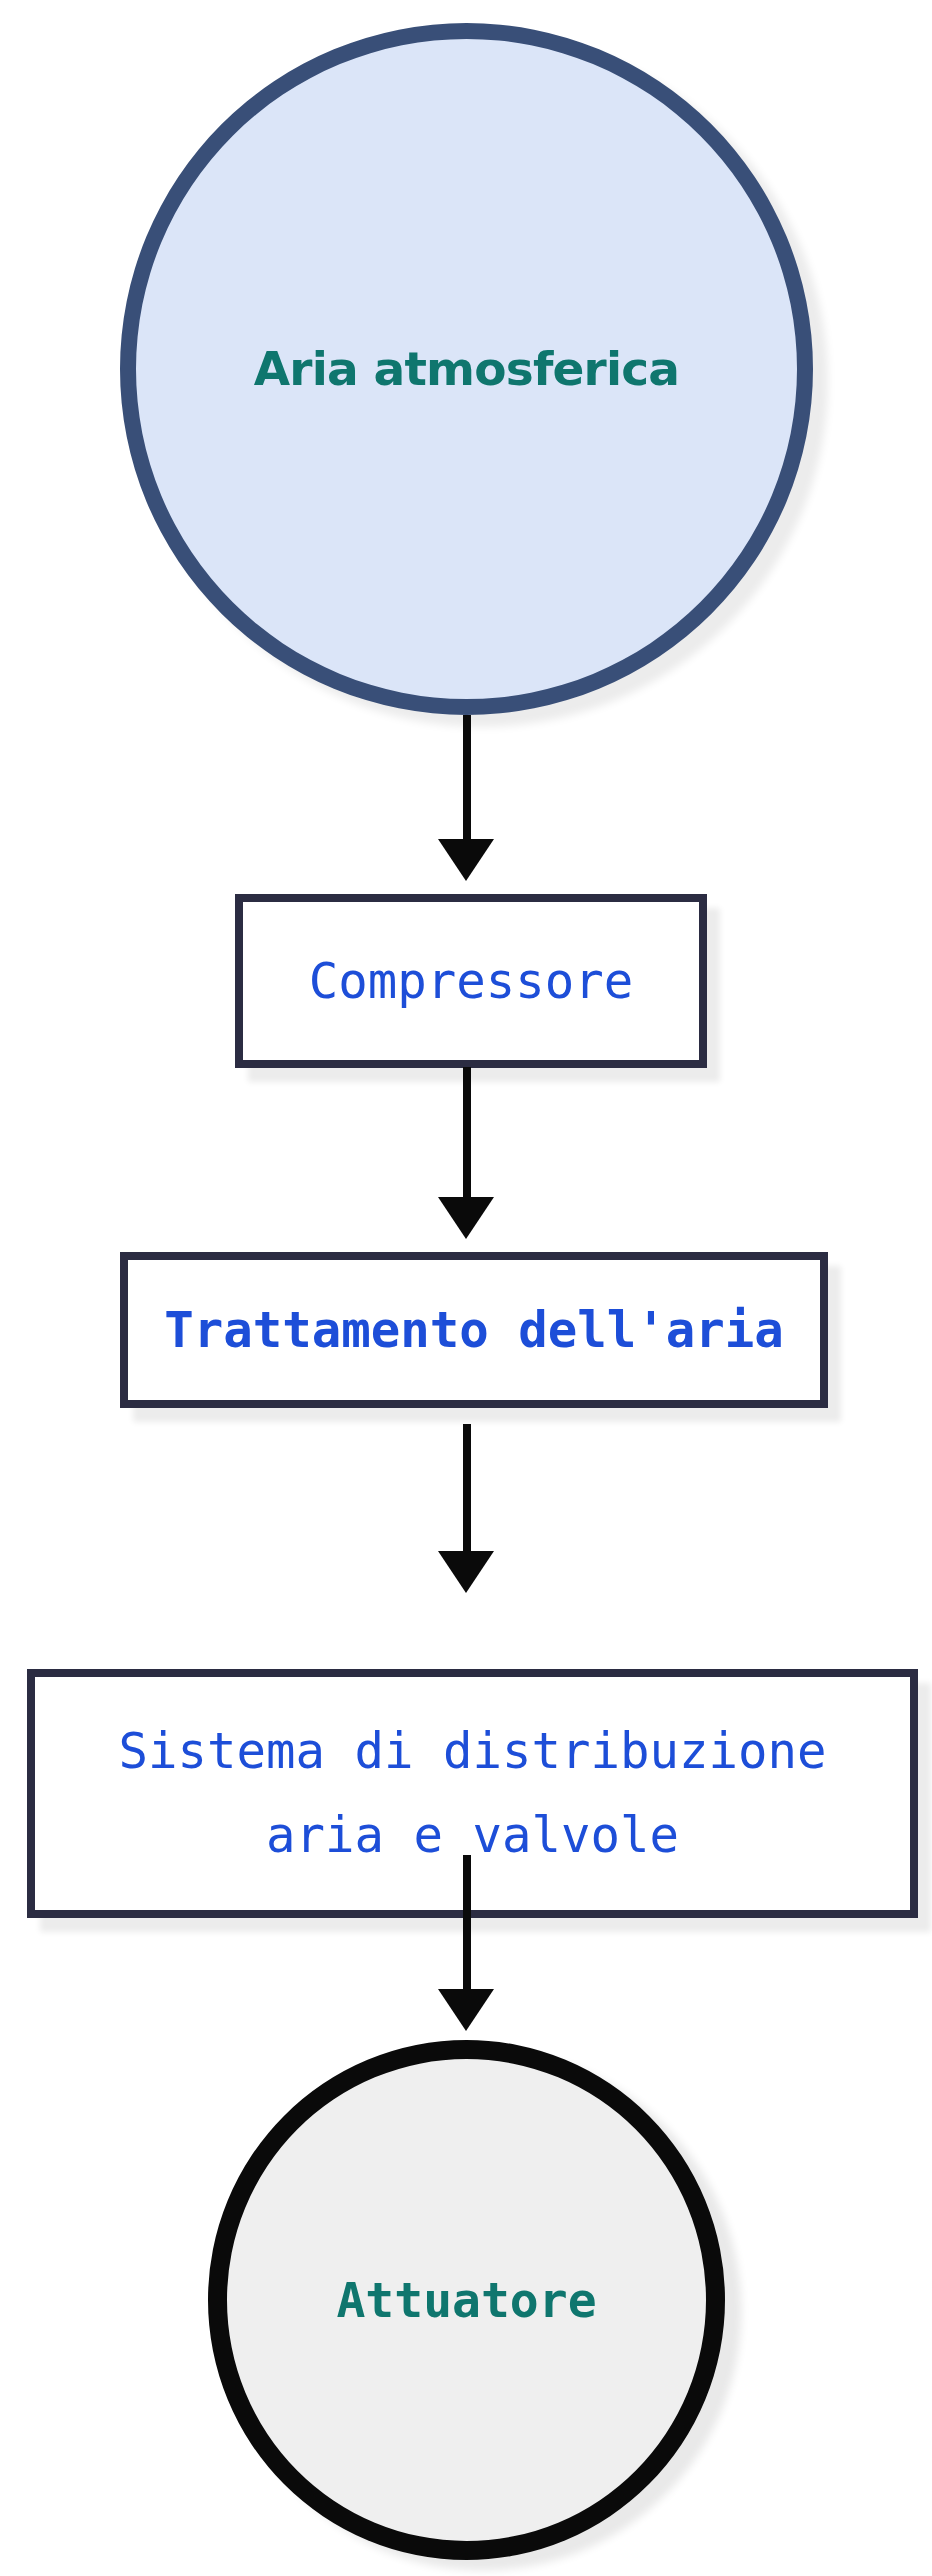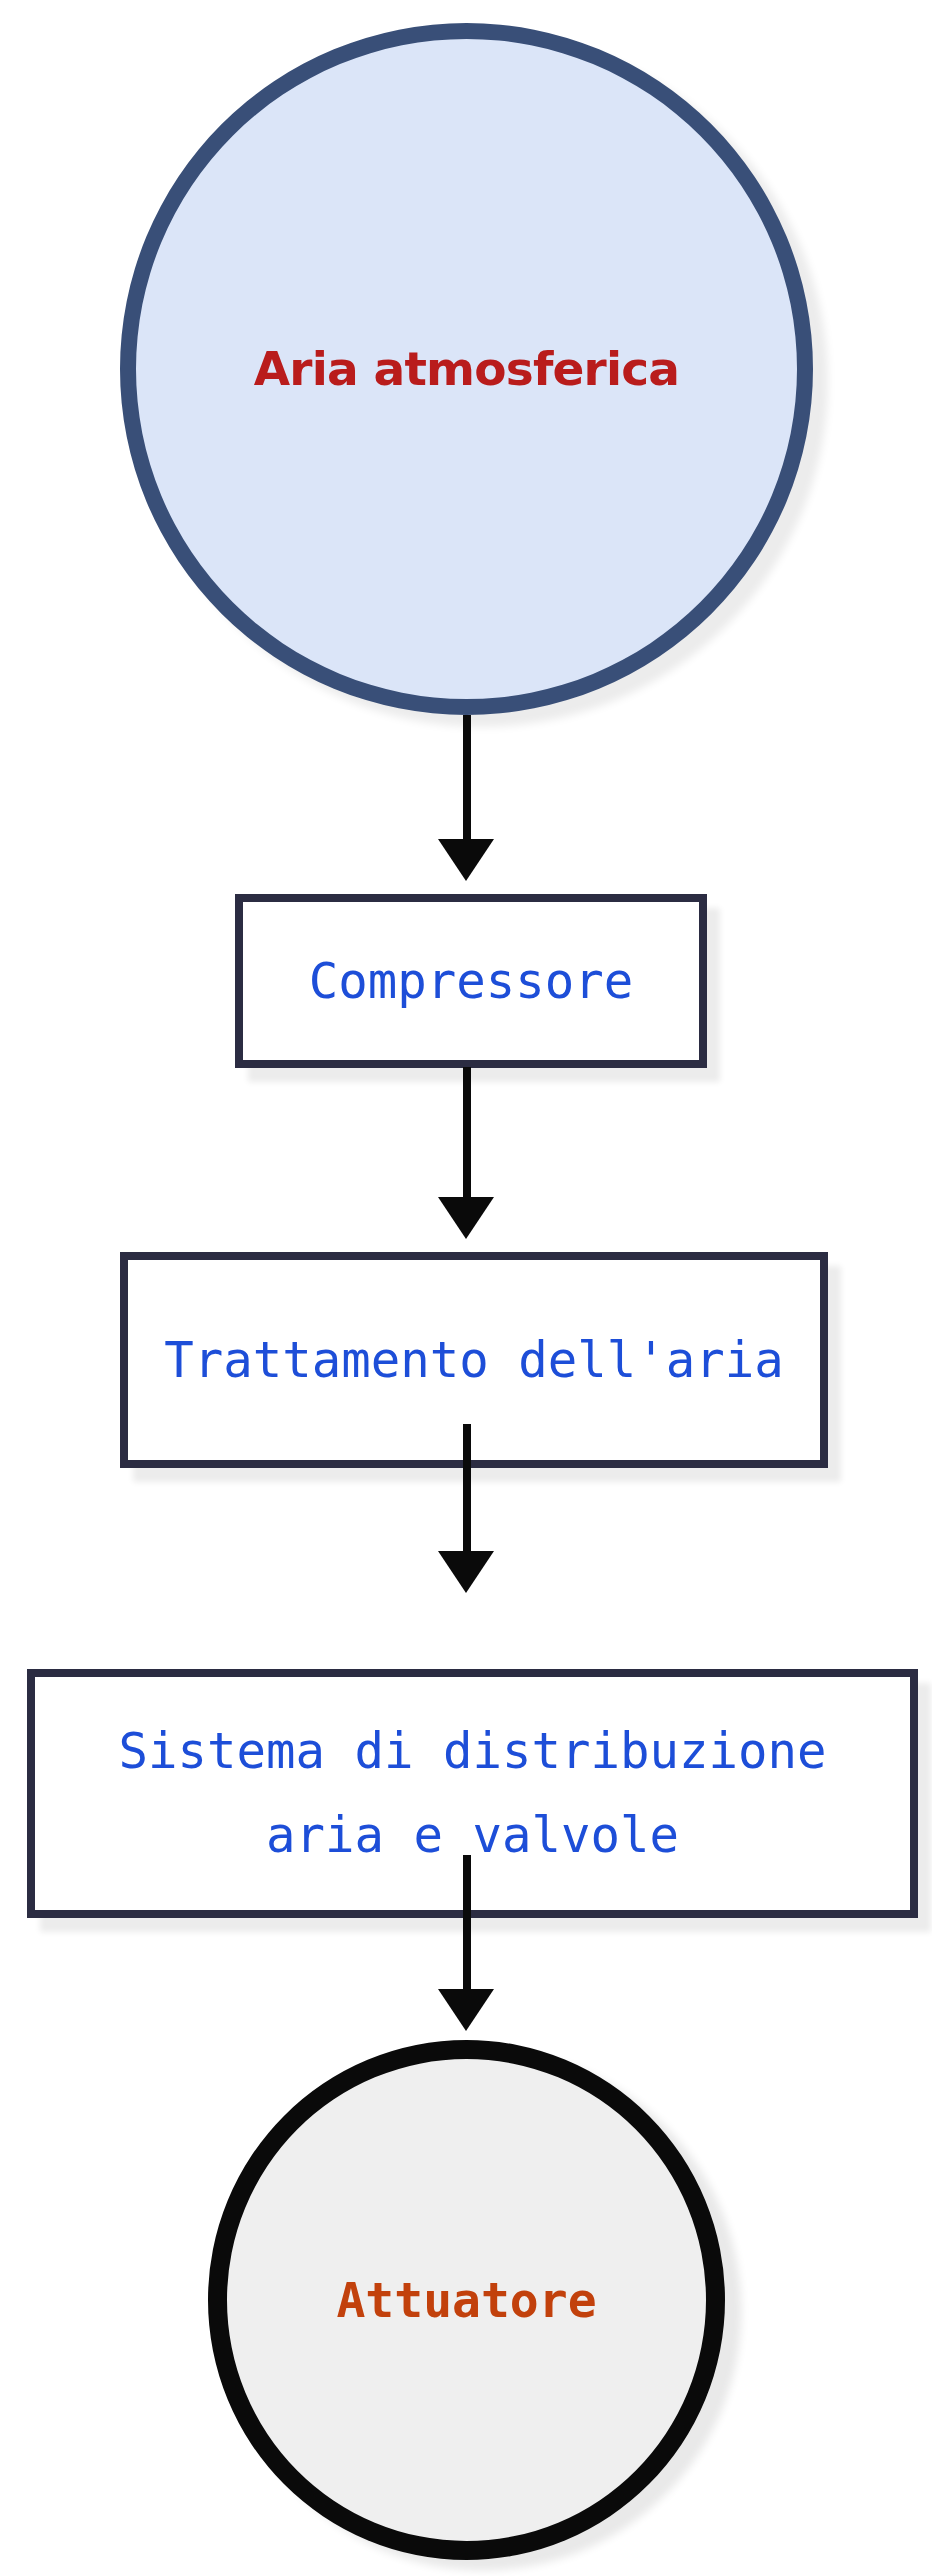--- a/index.html
+++ b/index.html
@@ -19,49 +19,49 @@
     justify-content:center;
     text-align:center;
   }
   
   .node-atmo{
     left:120px; top:22.6px; width:693px; height:692px;
     background:#dbe5f8;
     border:16px solid #394f78;
     border-radius:50%;
     box-shadow:15px 12px 9px #ececec;
-    color:#b91c1c;
+    color:#0f766e;
     font-family:"DejaVu Sans", sans-serif;
     font-weight:bold;
     font-size:47px;
     letter-spacing:-0.8px;
   }
   
   .box{
     background:#ffffff;
     border:8.3px solid #2b2c42;
     box-shadow:12.8px 14.3px 6px #ececec;
     color:#1d4ed8;
     font-size:49px;
   }
   .box-compressore{ left:235px; top:894px; width:472px; height:174px; }
-  .box-trattamento{ left:120px; top:1252px; width:708px; height:216px; }
+  .box-trattamento{ left:120px; top:1252px; width:708px; height:156px;font-weight:bold; }
   .box-sistema{
     left:27px; top:1669px; width:891px; height:249px;
     flex-direction:column;
     line-height:84px;
   }
   
   .node-attuatore{
     left:208px; top:2040px; width:517px; height:520px;
     background:#efefef;
     border:19.6px solid #0a0a0a;
     border-radius:50%;
     box-shadow:16.5px 10.5px 9px #e9e9e9;
-    color:#c2410c;
+    color:#0f766e;
     font-weight:bold;
     font-size:48px;
   }
   
   .arrow-shaft{
     position:absolute;
     left:463px;
     width:7.5px;
     background:#0a0a0a;
   }

